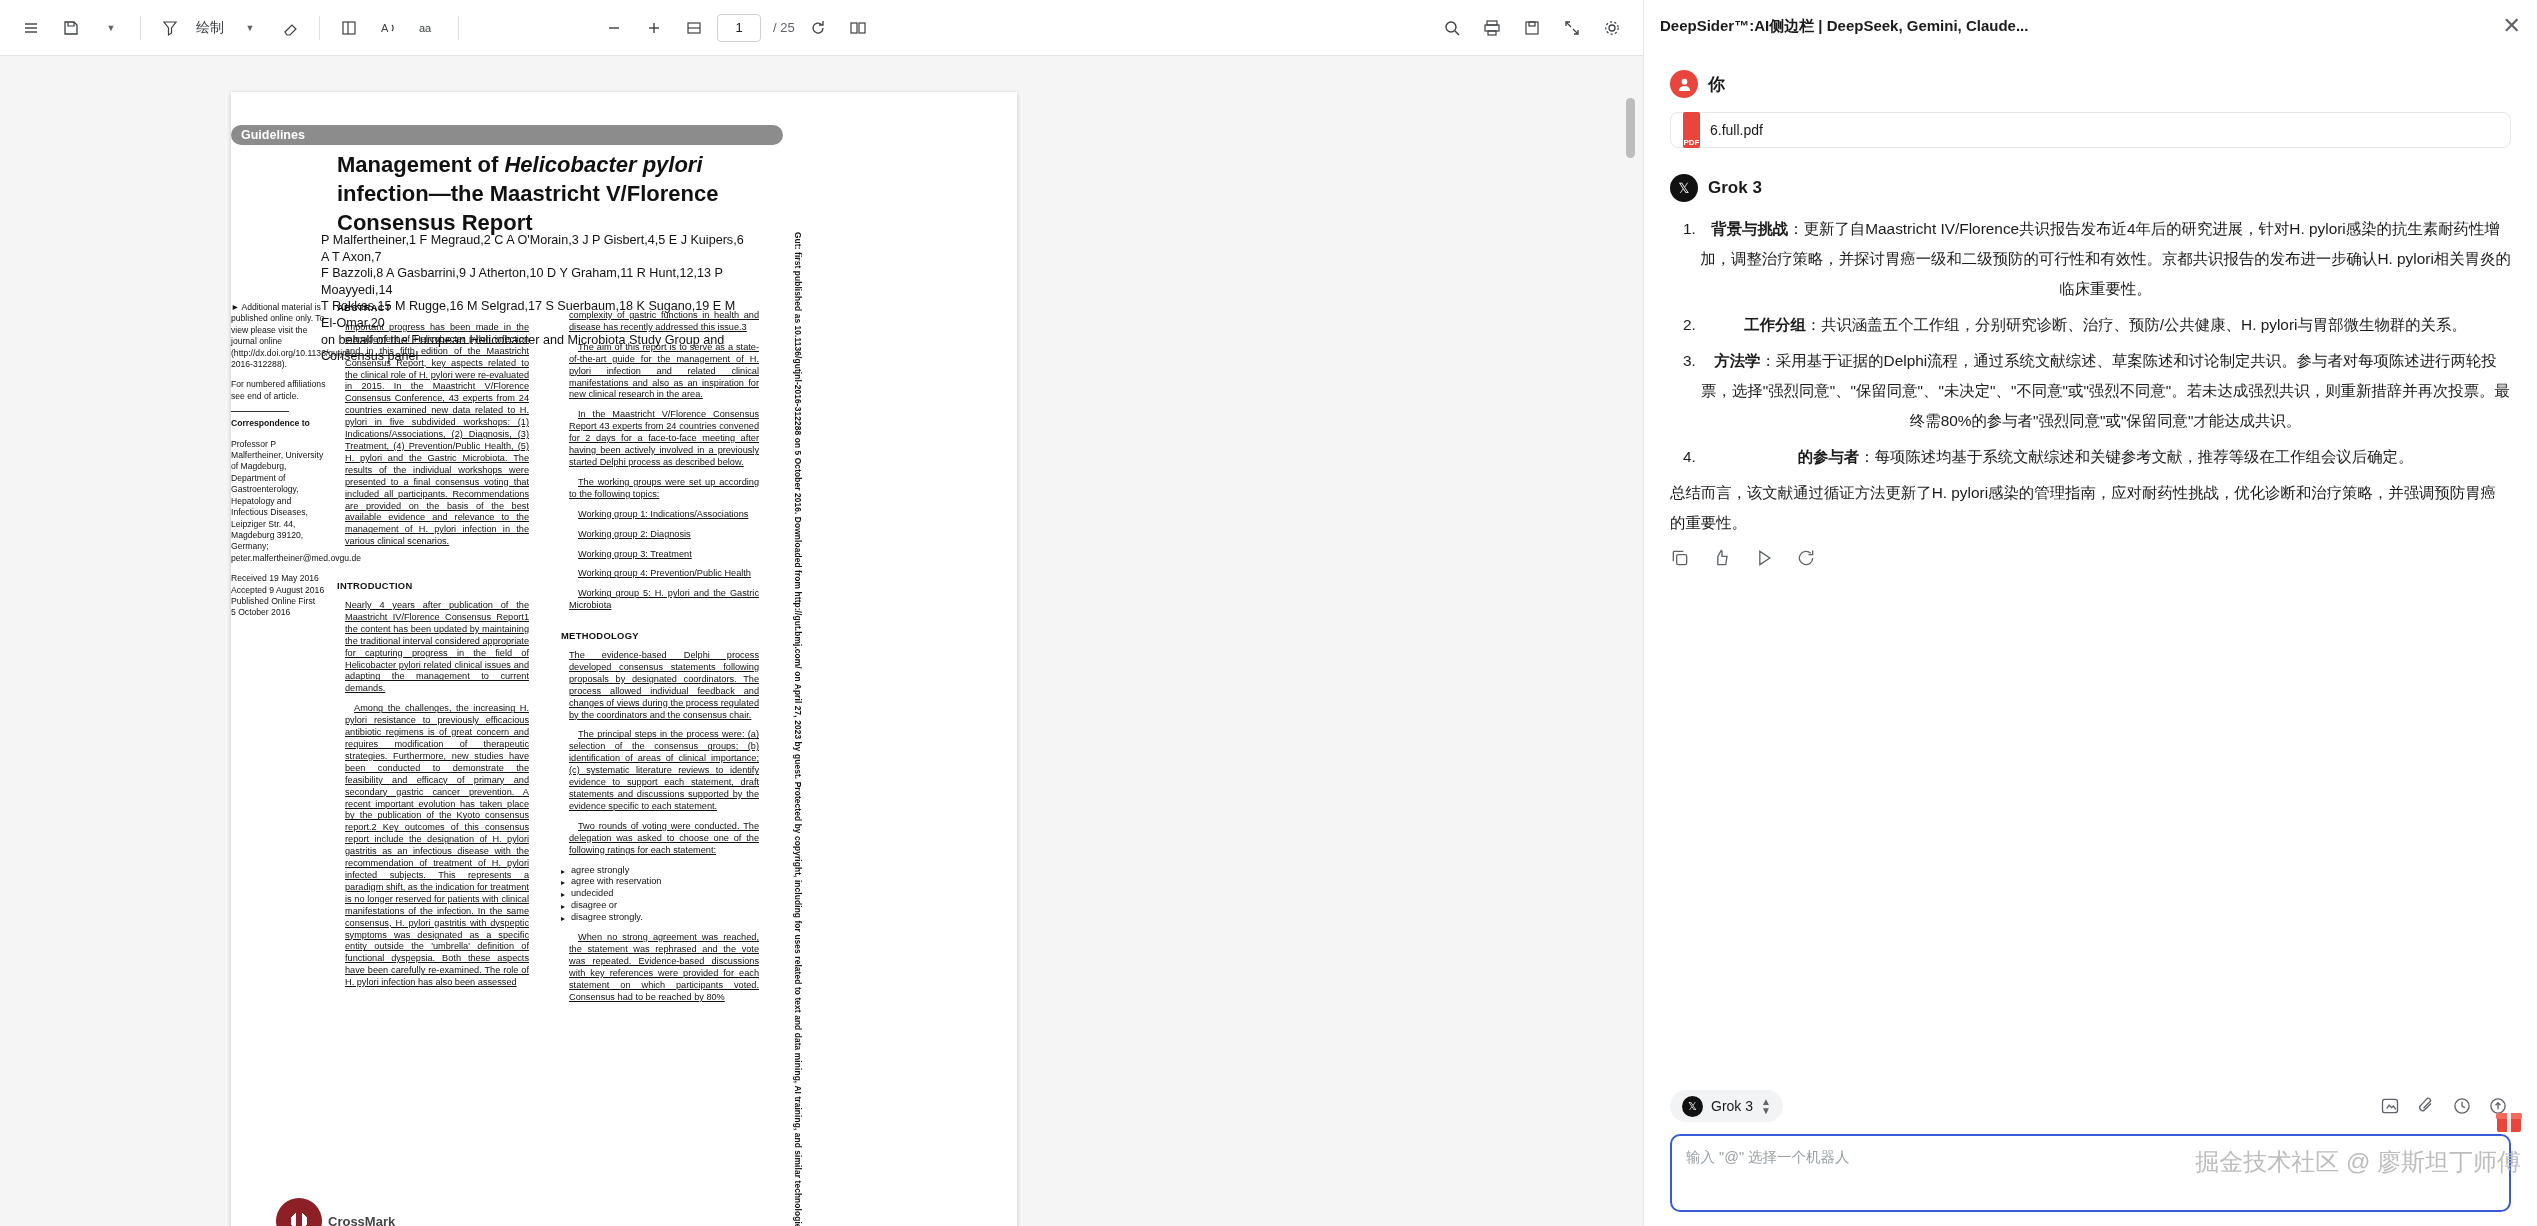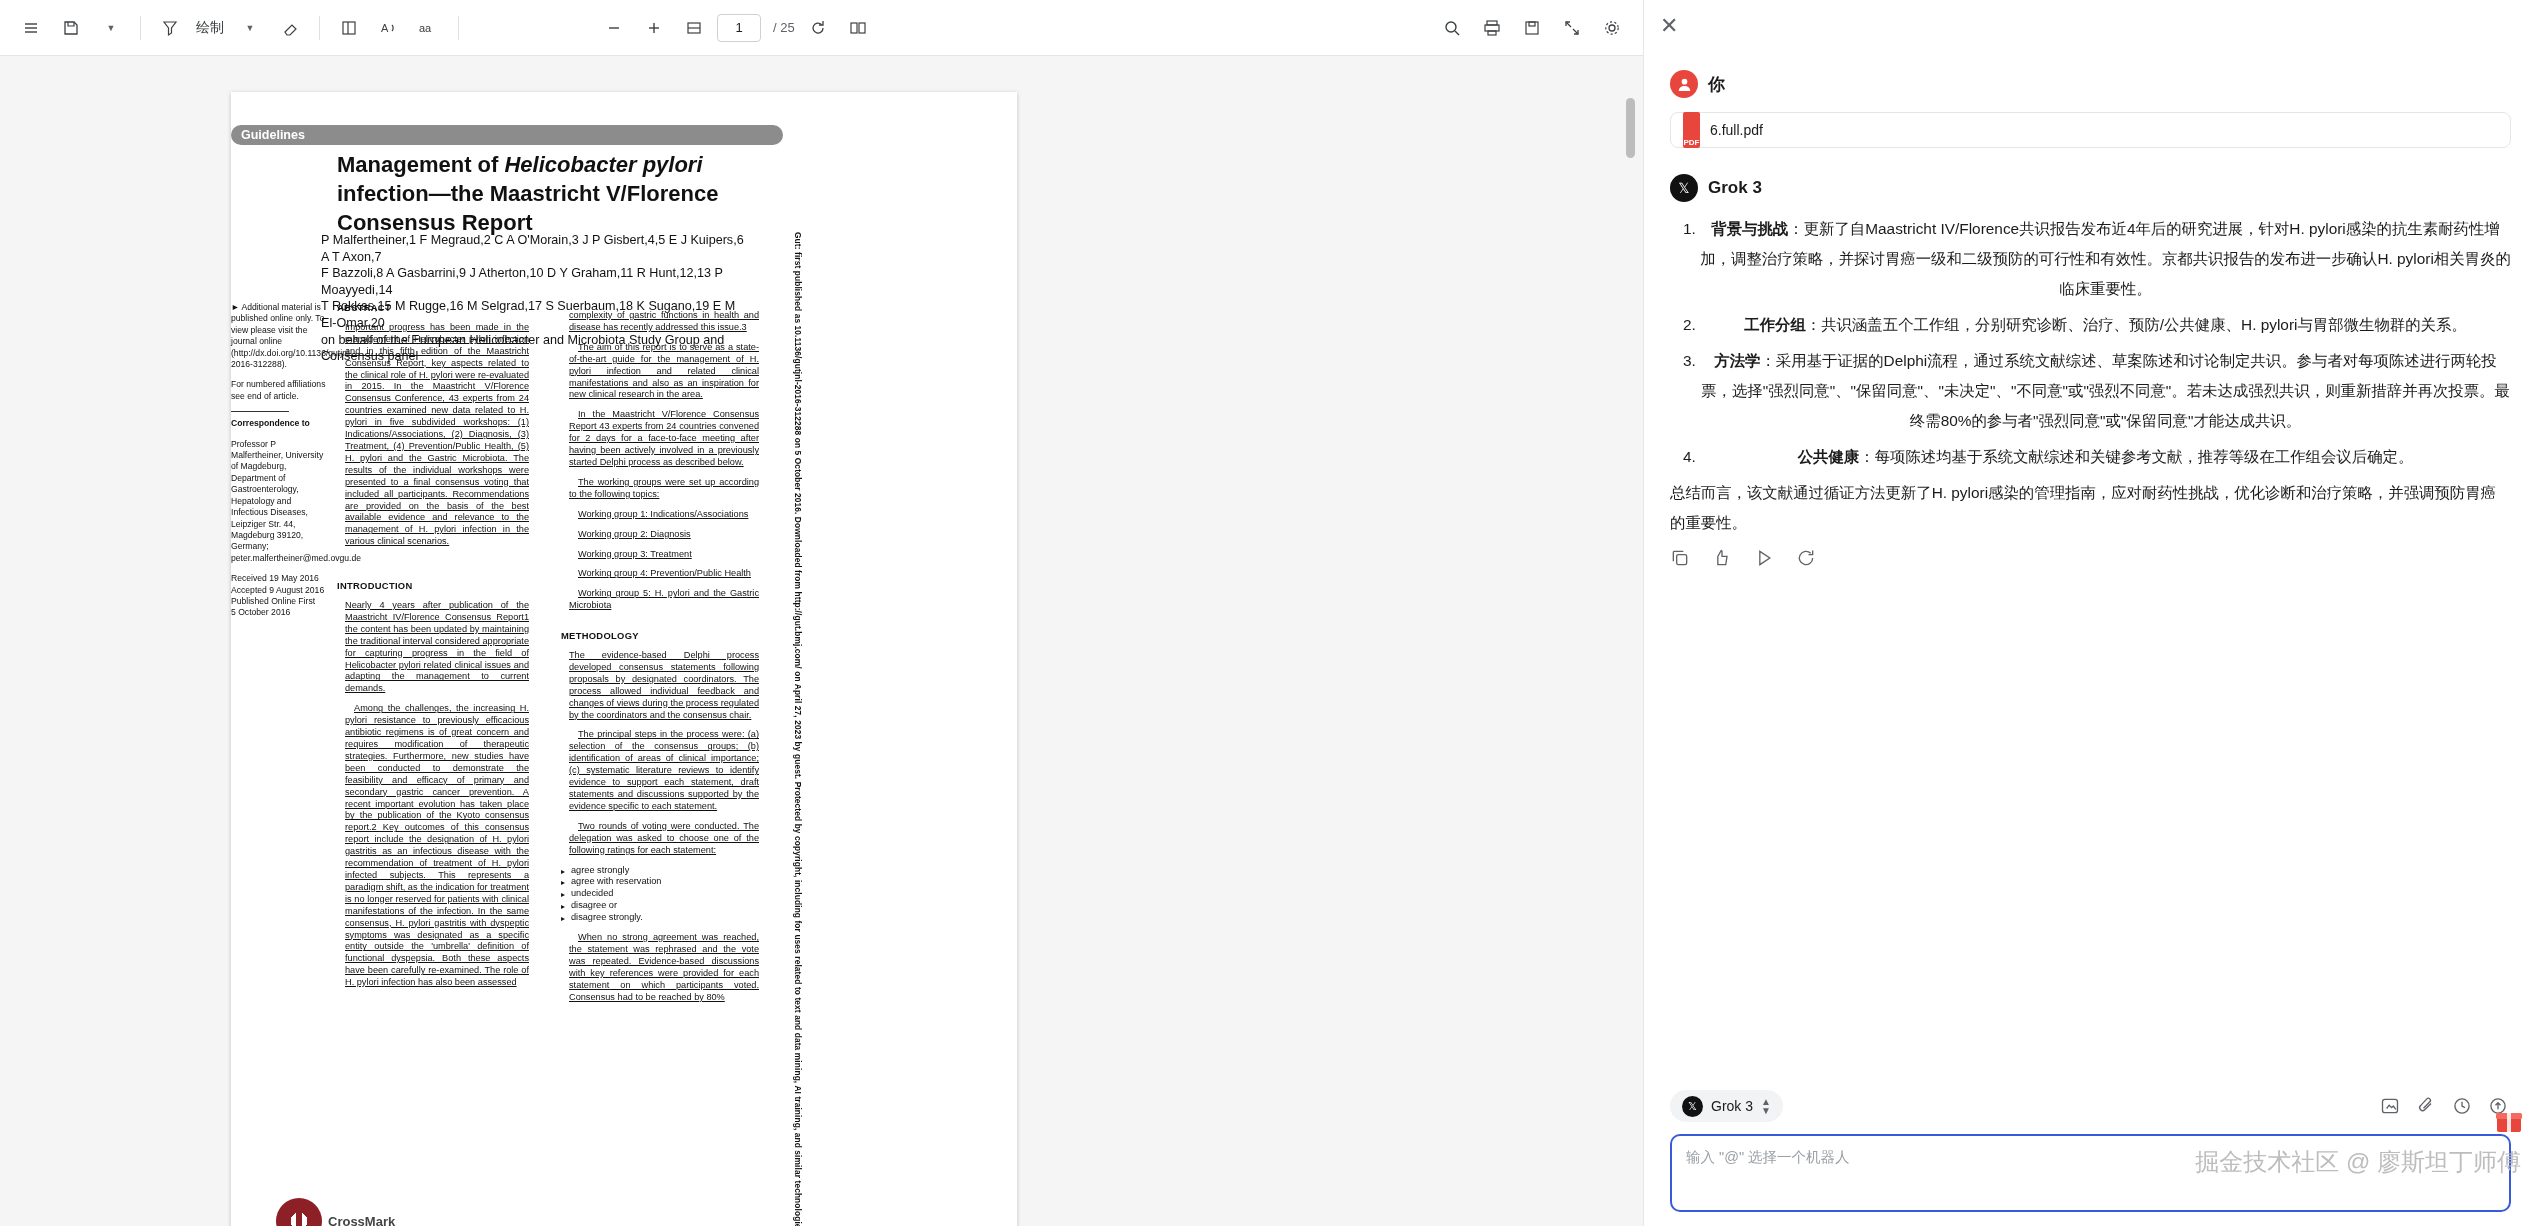--- a/index.html
+++ b/index.html
@@ -354,20 +354,21 @@
 
       <div class="pdf-scrollbar">
         <div class="pdf-thumb"></div>
       </div>
     </div>
   </div>
 
   <div class="side">
 
     <div class="side-head">
+      <div class="side-title">DeepSider™:AI侧边栏 | DeepSeek, Gemini, Claude...</div>
       <div class="side-close">✕</div>
     </div>
 
     <div class="chat">
 
       <div class="msg-user-head">
         <div class="avatar-user">
           <svg viewBox="0 0 24 24">
               <circle cx="12" cy="8" r="4"></circle>
               <path d="M4 21c0-4.4 3.6-7 8-7s8 2.6 8 7z"></path>
@@ -391,21 +392,21 @@
           <li>
             <b>背景与挑战</b><span>：更新了自Maastricht IV/Florence共识报告发布近4年后的研究进展，针对H. pylori感染的抗生素耐药性增加，调整治疗策略，并探讨胃癌一级和二级预防的可行性和有效性。京都共识报告的发布进一步确认H. pylori相关胃炎的临床重要性。</span>
           </li>
           <li>
             <b>工作分组</b><span>：共识涵盖五个工作组，分别研究诊断、治疗、预防/公共健康、H. pylori与胃部微生物群的关系。</span>
           </li>
           <li>
             <b>方法学</b><span>：采用基于证据的Delphi流程，通过系统文献综述、草案陈述和讨论制定共识。参与者对每项陈述进行两轮投票，选择"强烈同意"、"保留同意"、"未决定"、"不同意"或"强烈不同意"。若未达成强烈共识，则重新措辞并再次投票。最终需80%的参与者"强烈同意"或"保留同意"才能达成共识。</span>
           </li>
           <li>
-            <b>公共健康</b><span>：每项陈述均基于系统文献综述和关键参考文献，推荐等级在工作组会议后确定。</span>
+            <b>的参与者</b><span>：每项陈述均基于系统文献综述和关键参考文献，推荐等级在工作组会议后确定。</span>
           </li>
         </ol>
         <p>总结而言，该文献通过循证方法更新了H. pylori感染的管理指南，应对耐药性挑战，优化诊断和治疗策略，并强调预防胃癌的重要性。</p>
       </div>
 
       <div class="act-row">
         <div class="act">
           <svg viewBox="0 0 24 24">
               <rect x="8" y="8" width="12" height="12" rx="2"></rect>
               <path d="M4 16V5a1 1 0 0 1 1-1h11"></path>

